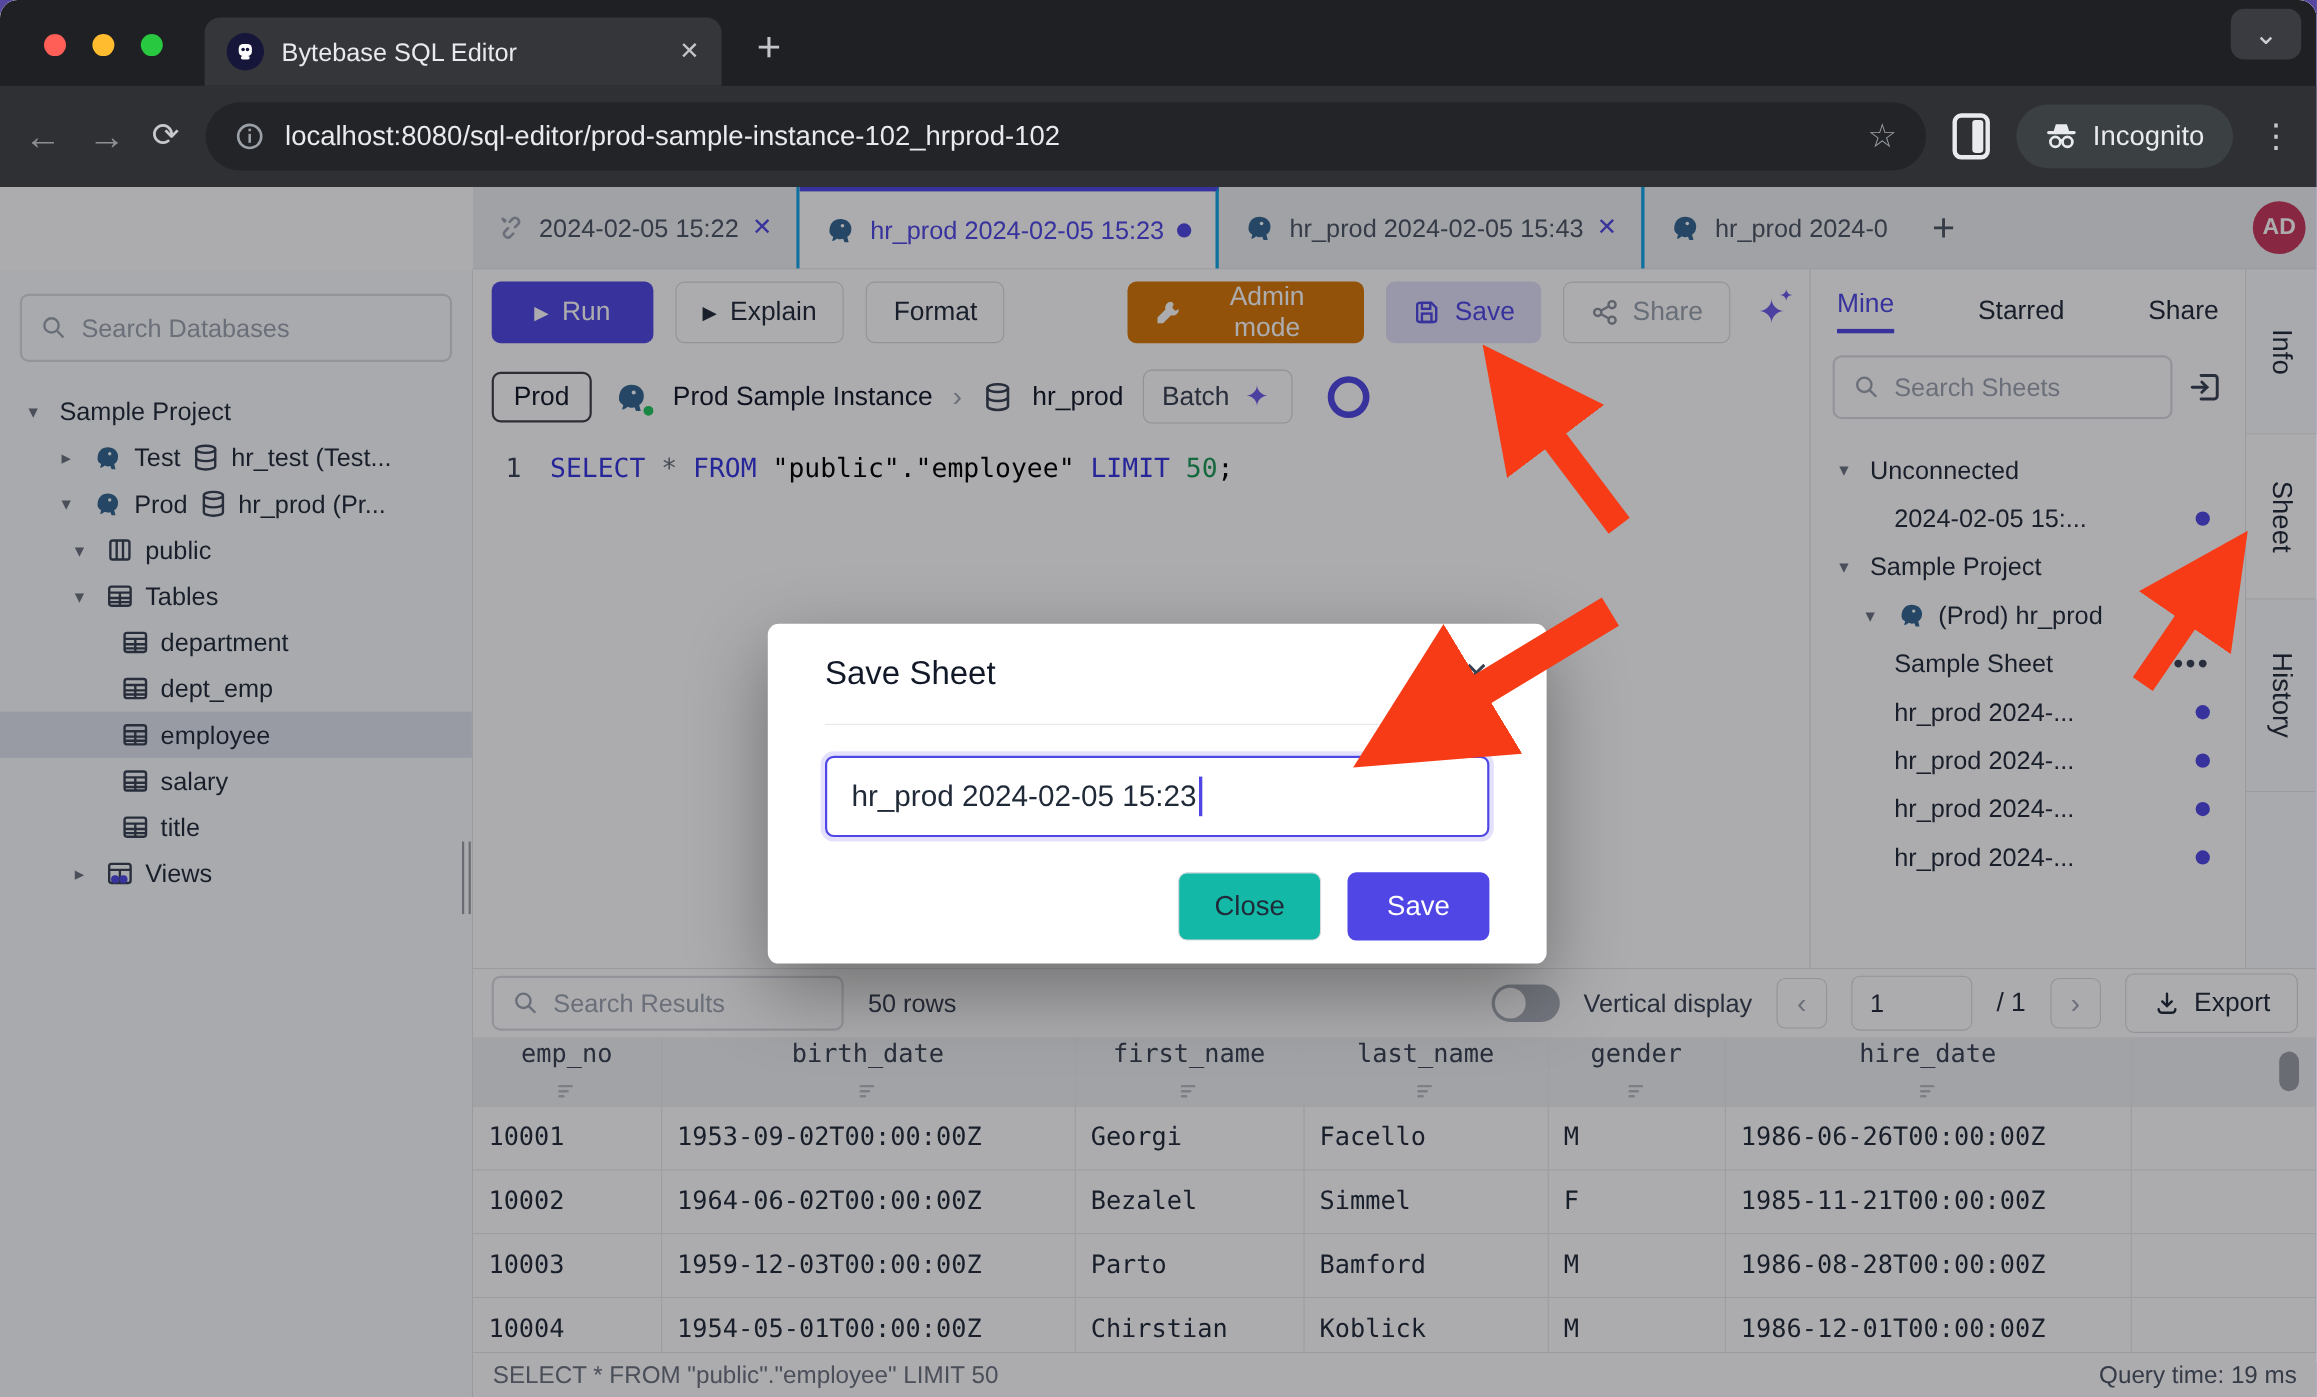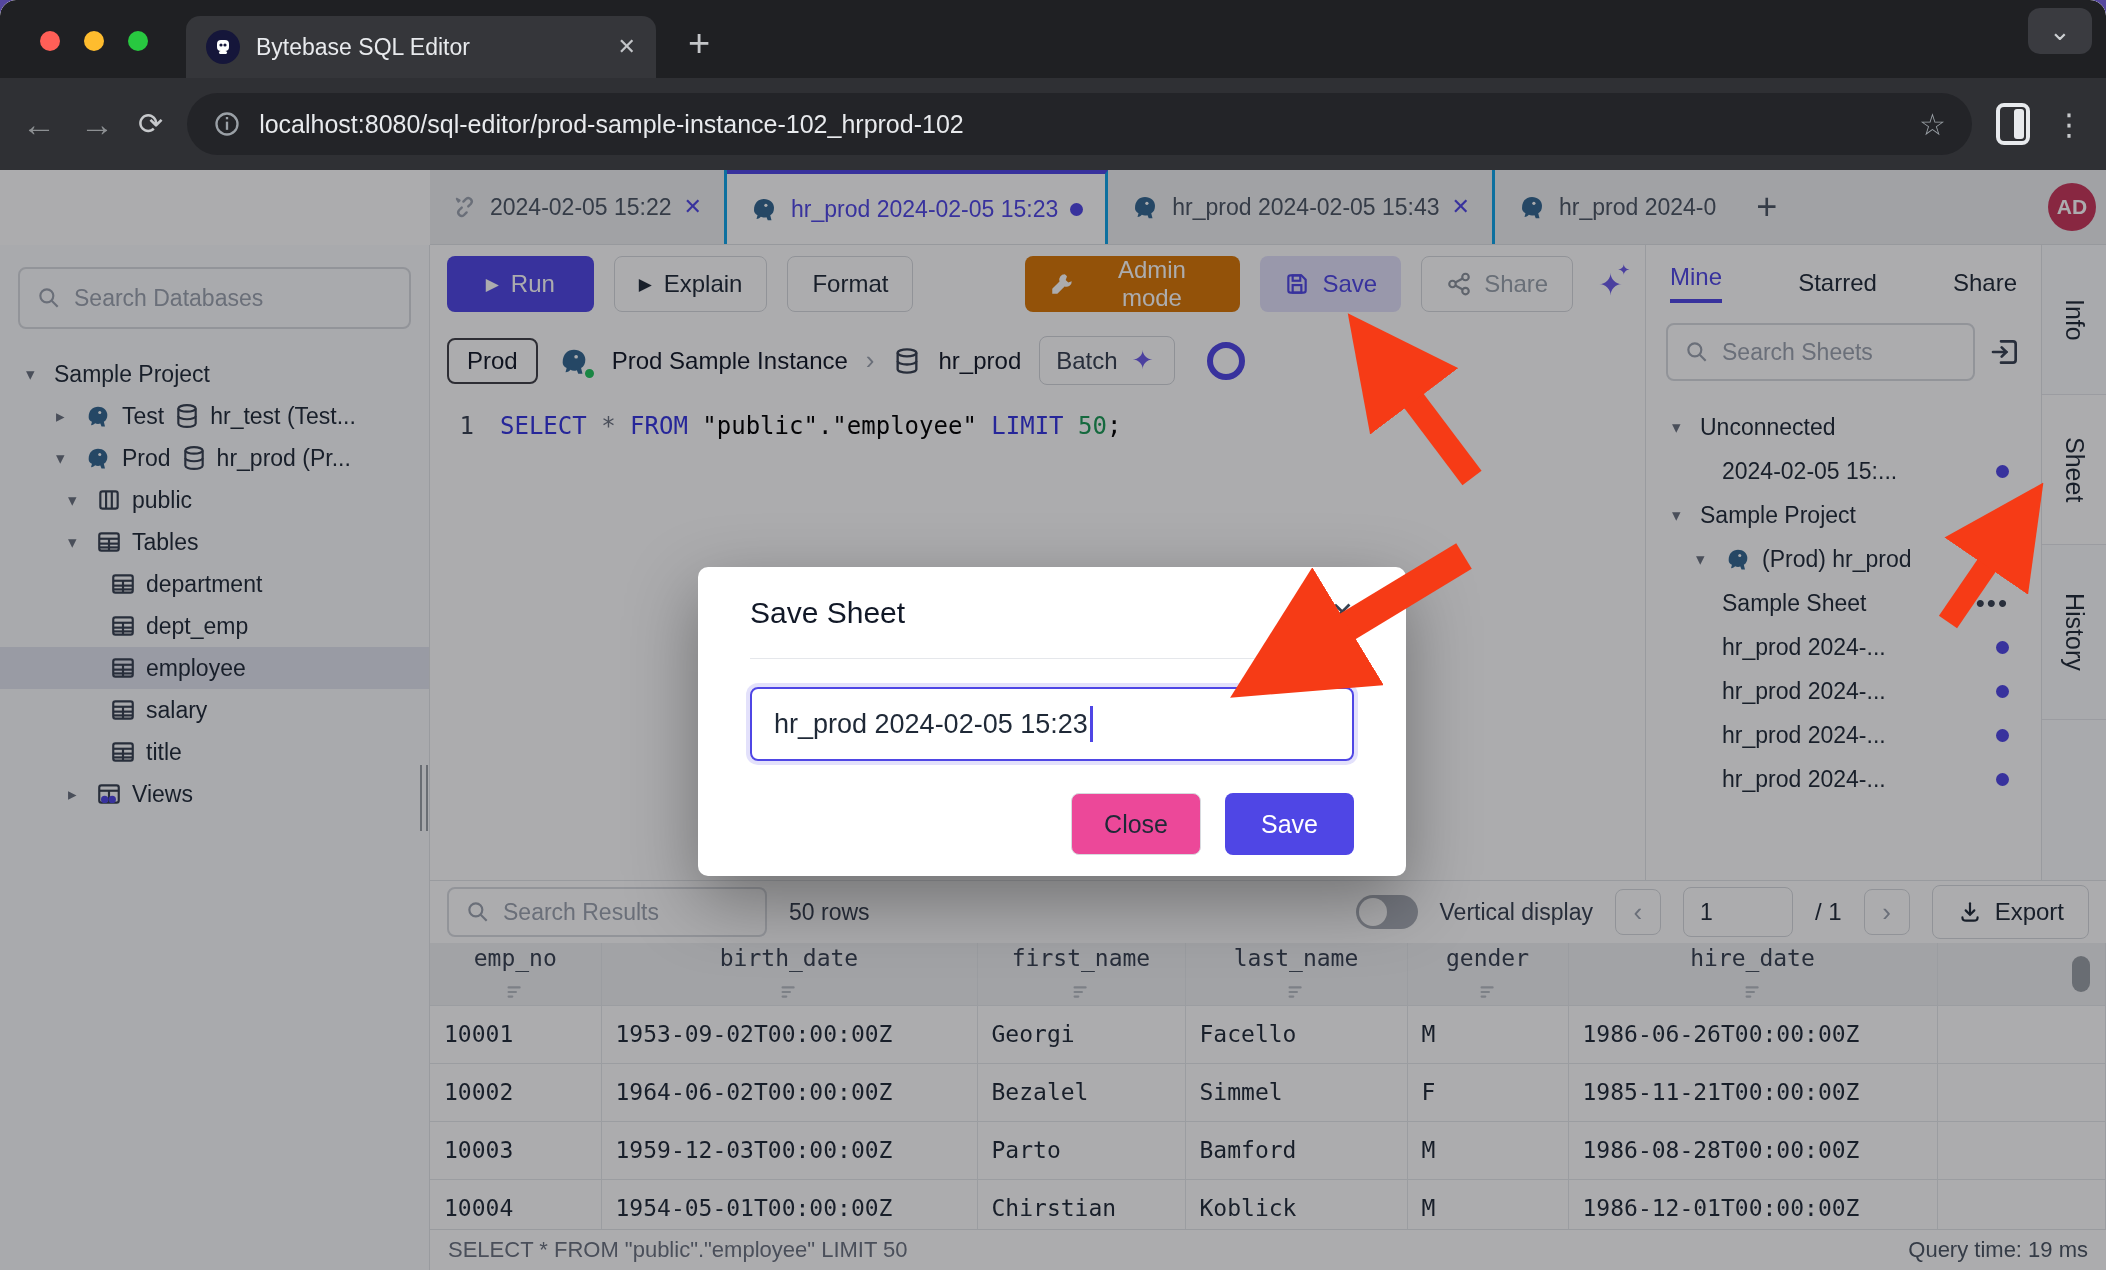--- a/index.html
+++ b/index.html
@@ -125,21 +125,21 @@
   
   #dim { position:absolute; top:170px; left:0; right:0; bottom:0; background:rgba(13,13,18,0.34); z-index:50; }
   #modal { position:absolute; left:698px; top:567px; width:708px; height:309px; background:#fff; border-radius:10px; box-shadow:0 24px 70px rgba(0,0,0,.35); z-index:60; padding:0 52px; }
   .mhead { height:92px; display:flex; align-items:center; border-bottom:1px solid #e5e7eb; }
   .mtitle { font-size:30px; color:#111827; }
   .mclose { margin-left:auto; font-size:28px; color:#374151; }
   .mfield { margin-top:28px; height:74px; border:2px solid #4f46e5; border-radius:8px; box-shadow:0 0 0 4px rgba(79,70,229,.16); display:flex; align-items:center; padding:0 22px; font-size:27px; color:#1f2937; }
   .caret { display:inline-block; width:3px; height:36px; background:#4f46e5; margin-left:2px; }
   .mfoot { margin-top:32px; display:flex; justify-content:flex-end; gap:24px; }
   .mbtn { height:62px; border-radius:8px; font-size:25px; display:inline-flex; align-items:center; justify-content:center; padding:0 32px; }
-  .mbtn.close { border:1px solid #d7dade; background:#ec4899; color:#1f2937; }
+  .mbtn.close { border:1px solid #d7dade; background:#14b8a6; color:#1f2937; }
   .mbtn.save { border:none; background:#4f46e5; color:#fff; padding:0 36px; }
   #arrows { position:absolute; inset:0; z-index:70; pointer-events:none; }
   svg.ic { flex:none; }
 </style>
 </head>
 <body>
 
 <div id="window">
 
   <div id="chrome">
@@ -169,20 +169,30 @@
       <div class="urlpill">
         <svg class="ic" width="28" height="28" viewBox="0 0 24 24">
             <circle cx="12" cy="12" r="9" fill="none" stroke="#9aa0a6" stroke-width="2"></circle>
             <rect x="11" y="10" width="2" height="7" fill="#9aa0a6"></rect>
             <rect x="11" y="6" width="2" height="2" fill="#9aa0a6"></rect>
           </svg>
         <span class="urltext">localhost:8080/sql-editor/prod-sample-instance-102_hrprod-102</span>
         <span class="star">☆</span>
       </div>
       <span class="splitic"></span>
+      <div class="incog">
+        <svg class="ic" width="30" height="26" viewBox="0 0 30 26">
+            <rect x="2" y="8" width="26" height="3" rx="1.5" fill="#e8eaed"></rect>
+            <path d="M8 8 L10 2 H20 L22 8 Z" fill="#e8eaed"></path>
+            <circle cx="9.5" cy="18" r="4.5" fill="none" stroke="#e8eaed" stroke-width="2.5"></circle>
+            <circle cx="20.5" cy="18" r="4.5" fill="none" stroke="#e8eaed" stroke-width="2.5"></circle>
+            <path d="M14 17 q1 -1.5 2 0" fill="none" stroke="#e8eaed" stroke-width="2"></path>
+          </svg>
+        <span>Incognito</span>
+      </div>
       <span class="kebab">⋮</span>
     </div>
   </div>
 
   <div id="page">
 
     <div id="tabstrip">
       <div class="etab">
         <svg class="ic" width="26" height="26" viewBox="0 0 24 24">
             <path d="M10.5 7 L13 4.5 a3.2 3.2 0 0 1 4.5 4.5 L15 11.5 M13.5 17 L11 19.5 a3.2 3.2 0 0 1 -4.5 -4.5 L9 12.5" fill="none" stroke="#9ca3af" stroke-width="2.2" stroke-linecap="round"></path>

